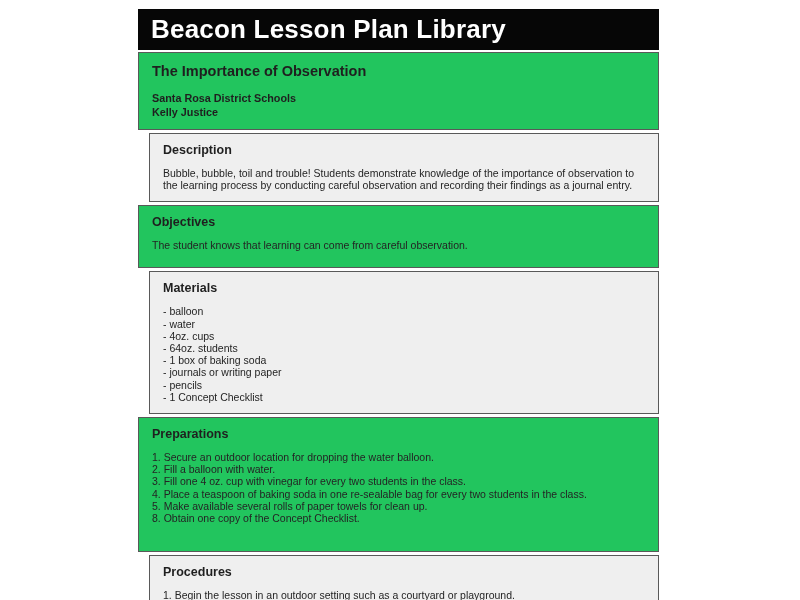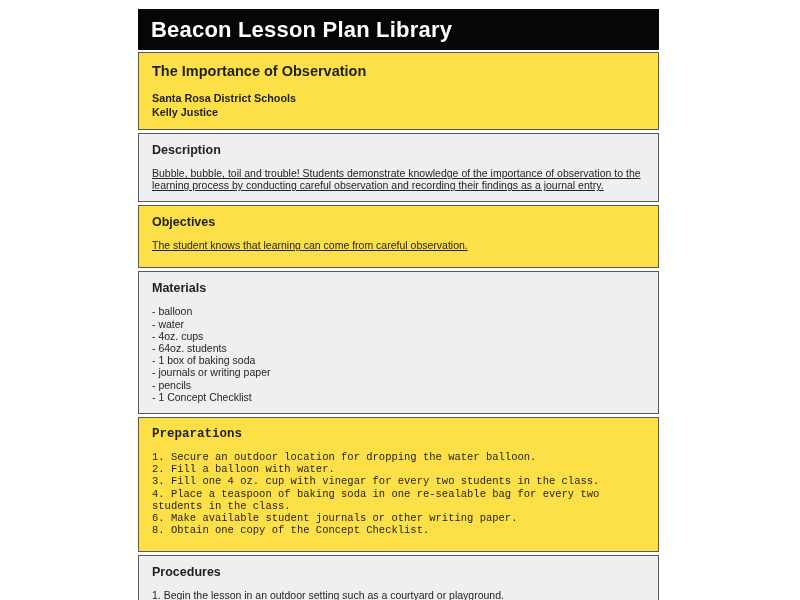--- a/index.html
+++ b/index.html
@@ -14,31 +14,31 @@
     position: absolute;
     left: 138px; top: 9px;
     width: 521px;
   }
   .header-bar {
     background: #060606;
     height: 41px;
     line-height: 41px;
     padding-left: 13px;
     color: #ffffff;
-    font-size: 22px;
+    font-size: 26px;
     font-weight: bold;
     letter-spacing: 0.2px;
   }
   .box {
     border: 1px solid #595959;
-    background: #fde047;
+    background: #22c55e;
     margin-top: 3px;
     padding: 9px 13px 10px 13px;
   }
-  .box.gray { background: #efefef; }
+  .box.gray { background: #efefef; margin-left: 11px; }
   .title-box { margin-top: 2px; min-height: 70px; }
   .lesson-title {
     font-size: 14.5px;
     font-weight: bold;
     margin: 1px 0 13px 0;
   }
   .author-line {
     font-size: 10.8px;
     font-weight: bold;
     line-height: 13.5px;
@@ -49,25 +49,25 @@
     margin-bottom: 10px;
   }
   .body-text {
     font-size: 10.5px;
     line-height: 12.2px;
     color: #242424;
   }
   .sec-description { min-height: 64px; }
   .sec-objectives  { min-height: 63px; }
   .sec-materials   { min-height: 128px; }
-  .sec-preparations{ min-height: 135px; font-family: Liberation Mono, monospace; }
+  .sec-preparations{ min-height: 135px; }
   .sec-procedures  { min-height: 140px; }
   .list-line { font-size: 10.5px; line-height: 12.2px; color: #242424; }
   .spaced .list-line { margin-bottom: 13px; }
-  .para { max-width: 497px; text-decoration: underline; }
+  .para { max-width: 497px; }
 </style>
 </head>
 <body>
 
 <div class="doc">
 
   <div class="header-bar">
     <span>Beacon Lesson Plan Library</span>
   </div>
 
@@ -98,21 +98,21 @@
     <div class="list-line">- pencils</div>
     <div class="list-line">- 1 Concept Checklist</div>
   </div>
 
   <div class="box sec-preparations">
     <div class="section-heading">Preparations</div>
     <div class="list-line">1. Secure an outdoor location for dropping the water balloon.</div>
     <div class="list-line">2. Fill a balloon with water.</div>
     <div class="list-line">3. Fill one 4 oz. cup with vinegar for every two students in the class.</div>
     <div class="list-line">4. Place a teaspoon of baking soda in one re-sealable bag for every two students in the class.</div>
-    <div class="list-line">6. Make available student journals or other writing paper.</div>
+    <div class="list-line">5. Make available several rolls of paper towels for clean up.</div>
     <div class="list-line">8. Obtain one copy of the Concept Checklist.</div>
   </div>
 
   <div class="box gray sec-procedures spaced">
     <div class="section-heading">Procedures</div>
     <div class="list-line">1. Begin the lesson in an outdoor setting such as a courtyard or playground.</div>
 
   </div>
 
 </div>

